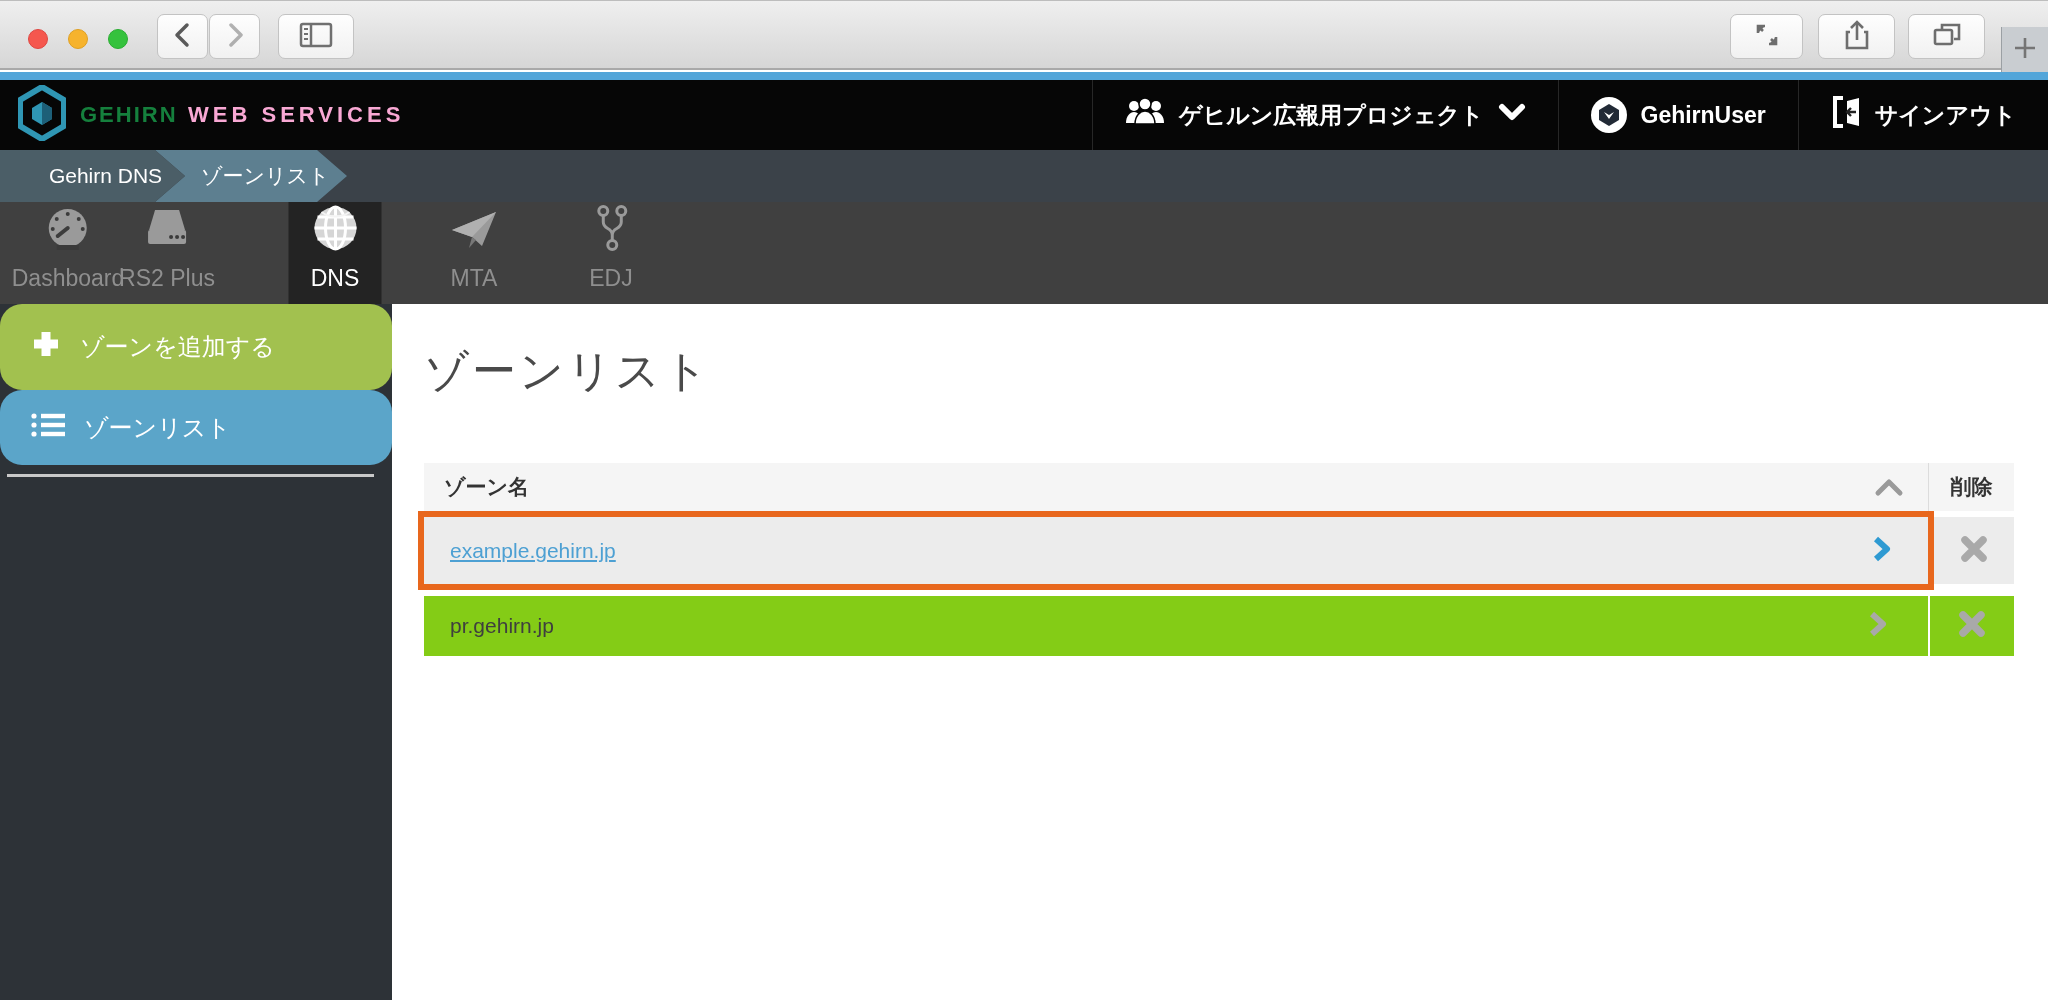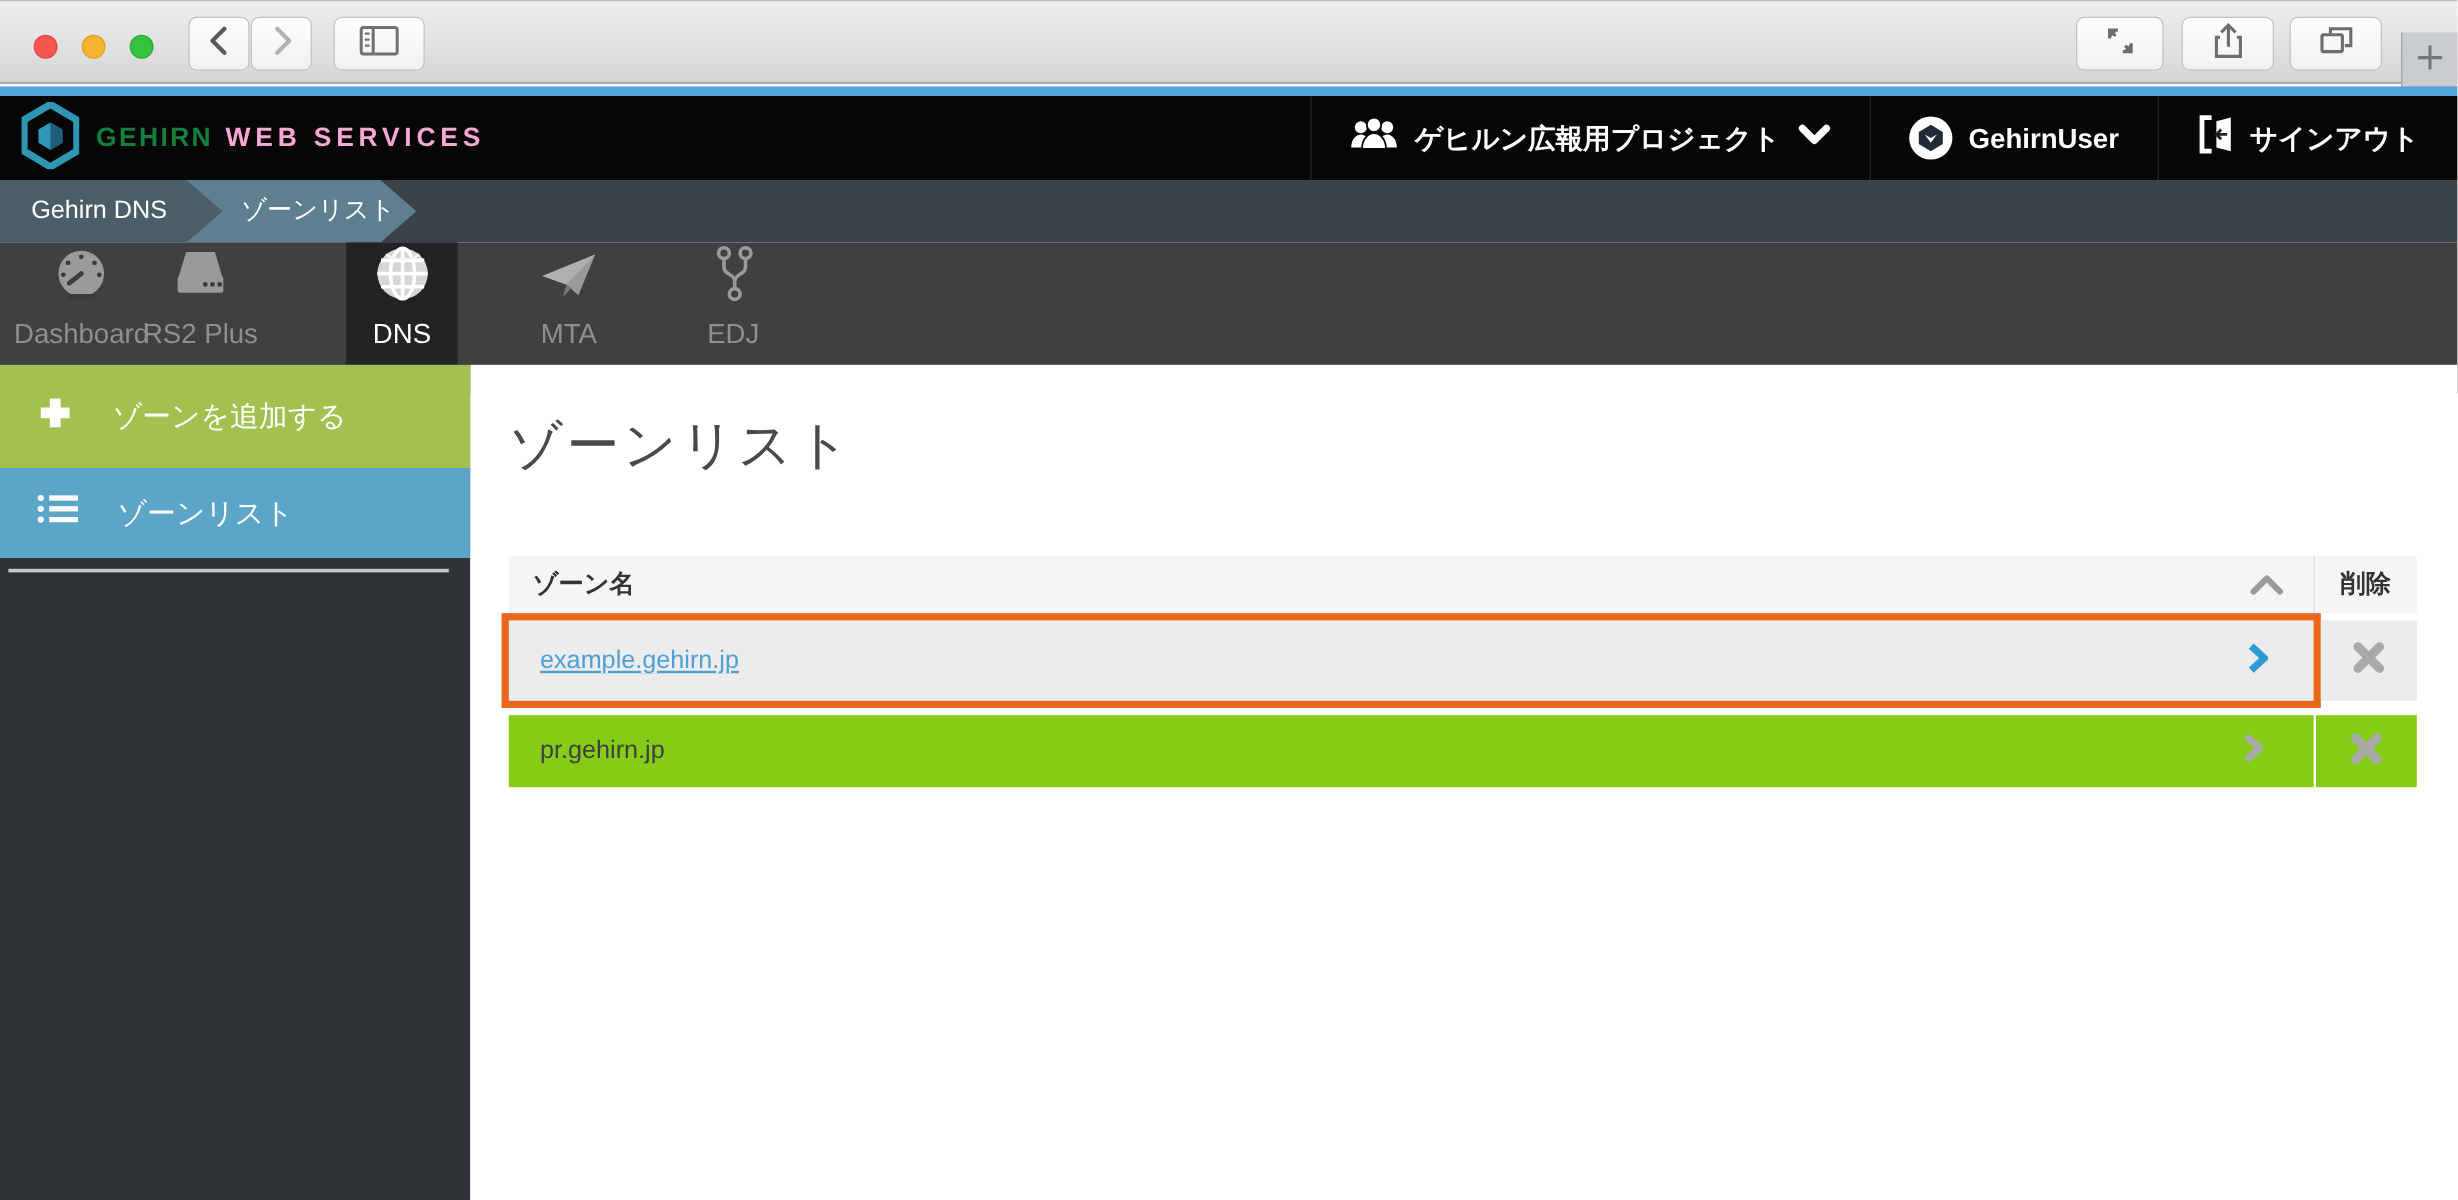--- a/index.html
+++ b/index.html
@@ -30,34 +30,34 @@
   .brand-suffix { color:#f9a8d4; font-size:22px; font-weight:bold; letter-spacing:4px; margin-left:6px; }
   .hdr-right { position:absolute; right:0; top:0; height:70px; display:flex; }
   .hdr-item { display:flex; align-items:center; gap:14px; padding:16px 32px; border-left:1px solid #272727;
     color:#fff; font-size:23px; font-weight:bold; cursor:pointer; }
   .avatar { width:36px; height:36px; border-radius:50%; background:#fff; display:flex; align-items:center; justify-content:center; }
 
   
   .breadcrumb { position:absolute; left:0; top:150px; width:2048px; height:52px; background:#3b4249; }
   .crumb { position:absolute; top:0; height:52px; color:#fff; font-size:21px; line-height:52px; }
   .crumb1 { left:0; width:185px; background:#4b5e67; padding-left:26px;
-    clip-path:polygon(0 0,155px 0,185px 50%,155px 100%,0 100%); }
+    clip-path:polygon(0 0,155px 0,185px 50%,155px 100%,0 100%);text-align:center; }
   .crumb2 { left:155px; width:192px; background:#5d7f90; padding-left:46px;
     clip-path:polygon(0 0,162px 0,192px 50%,162px 100%,0 100%,30px 50%); }
 
   
   .tabbar { position:absolute; left:0; top:202px; width:2048px; height:126px; background:#404040; }
   .tab { position:absolute; top:0; height:102px; transform:translateX(-50%);
     display:flex; flex-direction:column; align-items:center; justify-content:flex-end;
     padding:0 14px 12px 14px; gap:7px; color:#8f8f8f; font-size:23px; cursor:pointer; }
   .tab.active { background:#232323; color:#fff; width:93px; }
 
   
   .sidebar { position:absolute; left:0; top:304px; width:392px; height:696px; background:#2d3237; }
-  .sb-btn { display:flex; align-items:center; gap:32px; padding-left:30px; color:#fff; font-size:24px; cursor:pointer; }
+  .sb-btn { display:flex; align-items:center; gap:18px; padding-left:30px; color:#fff; font-size:24px; cursor:pointer;border-radius:22px; }
   .sb-green { height:86px; background:#a2c14f; }
   .sb-blue { height:75px; background:#5ba5c9; }
   .sb-sep { margin:9px 18px 0 7px; height:3px; background:#c9c9c9; }
 
   
   .main { position:absolute; left:392px; top:304px; width:1656px; height:696px; background:#fff; }
   .page-title { position:absolute; left:32px; top:38px; font-size:44px; font-weight:400;
     color:#4a4a4a; letter-spacing:3px; }
   .ztable { position:absolute; left:32px; top:159px; width:1590px; }
   .thead { position:relative; height:48px; background:#f5f5f5; }

